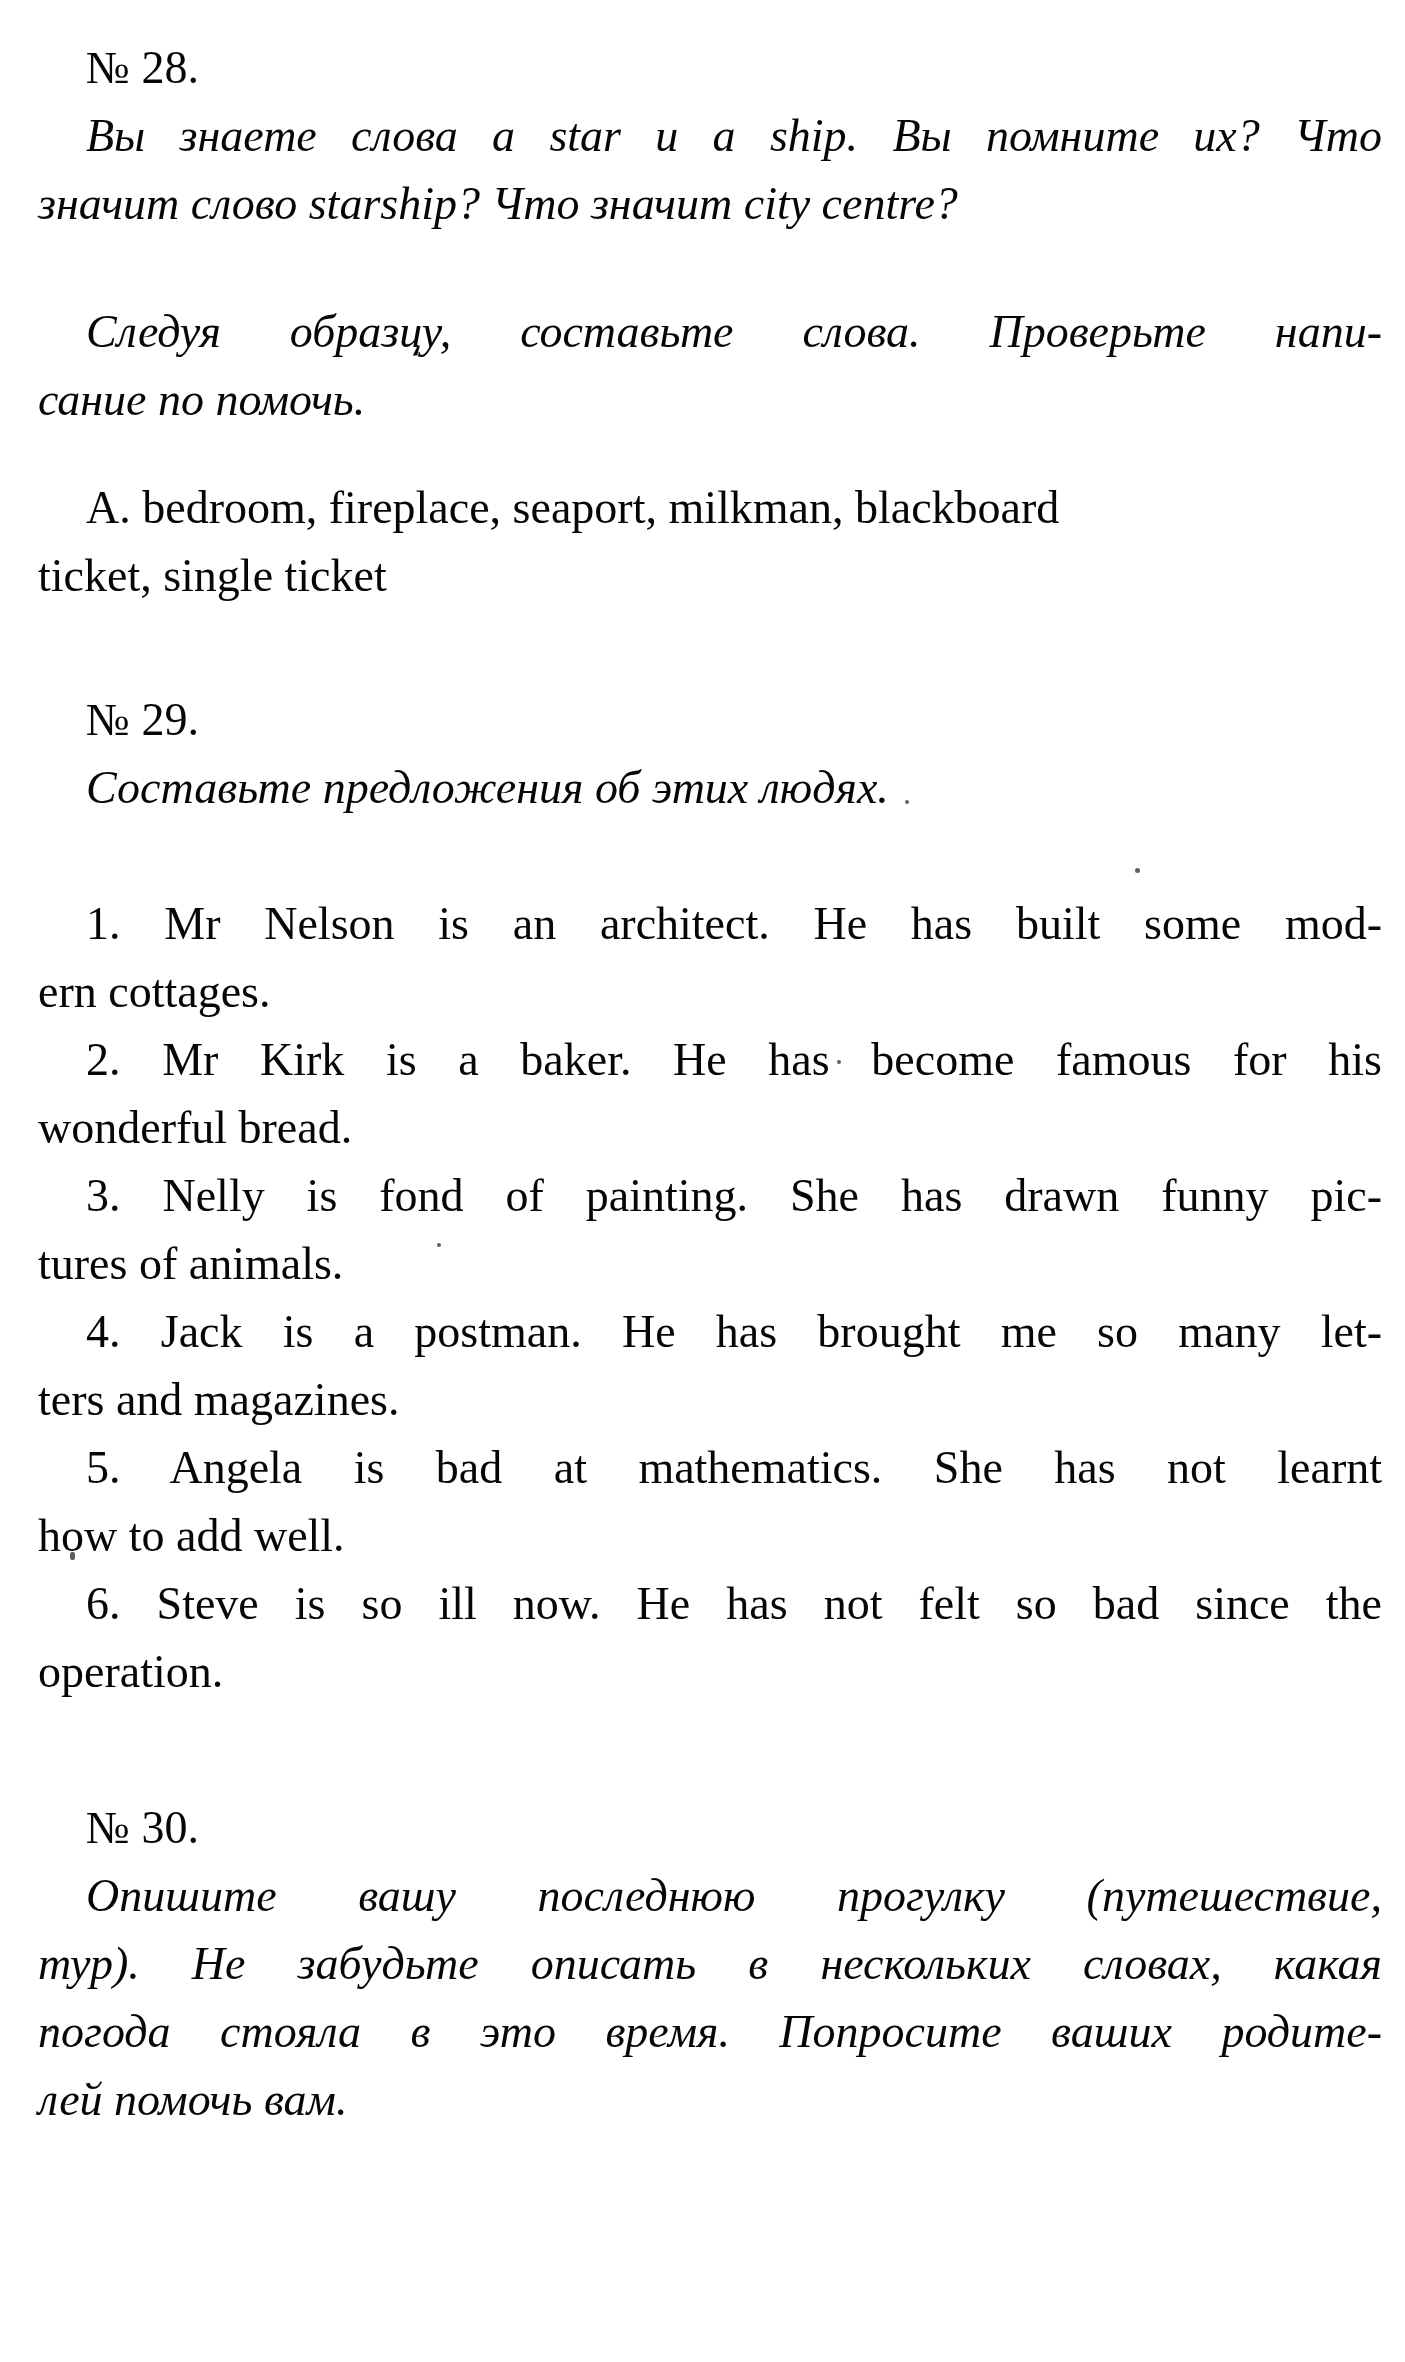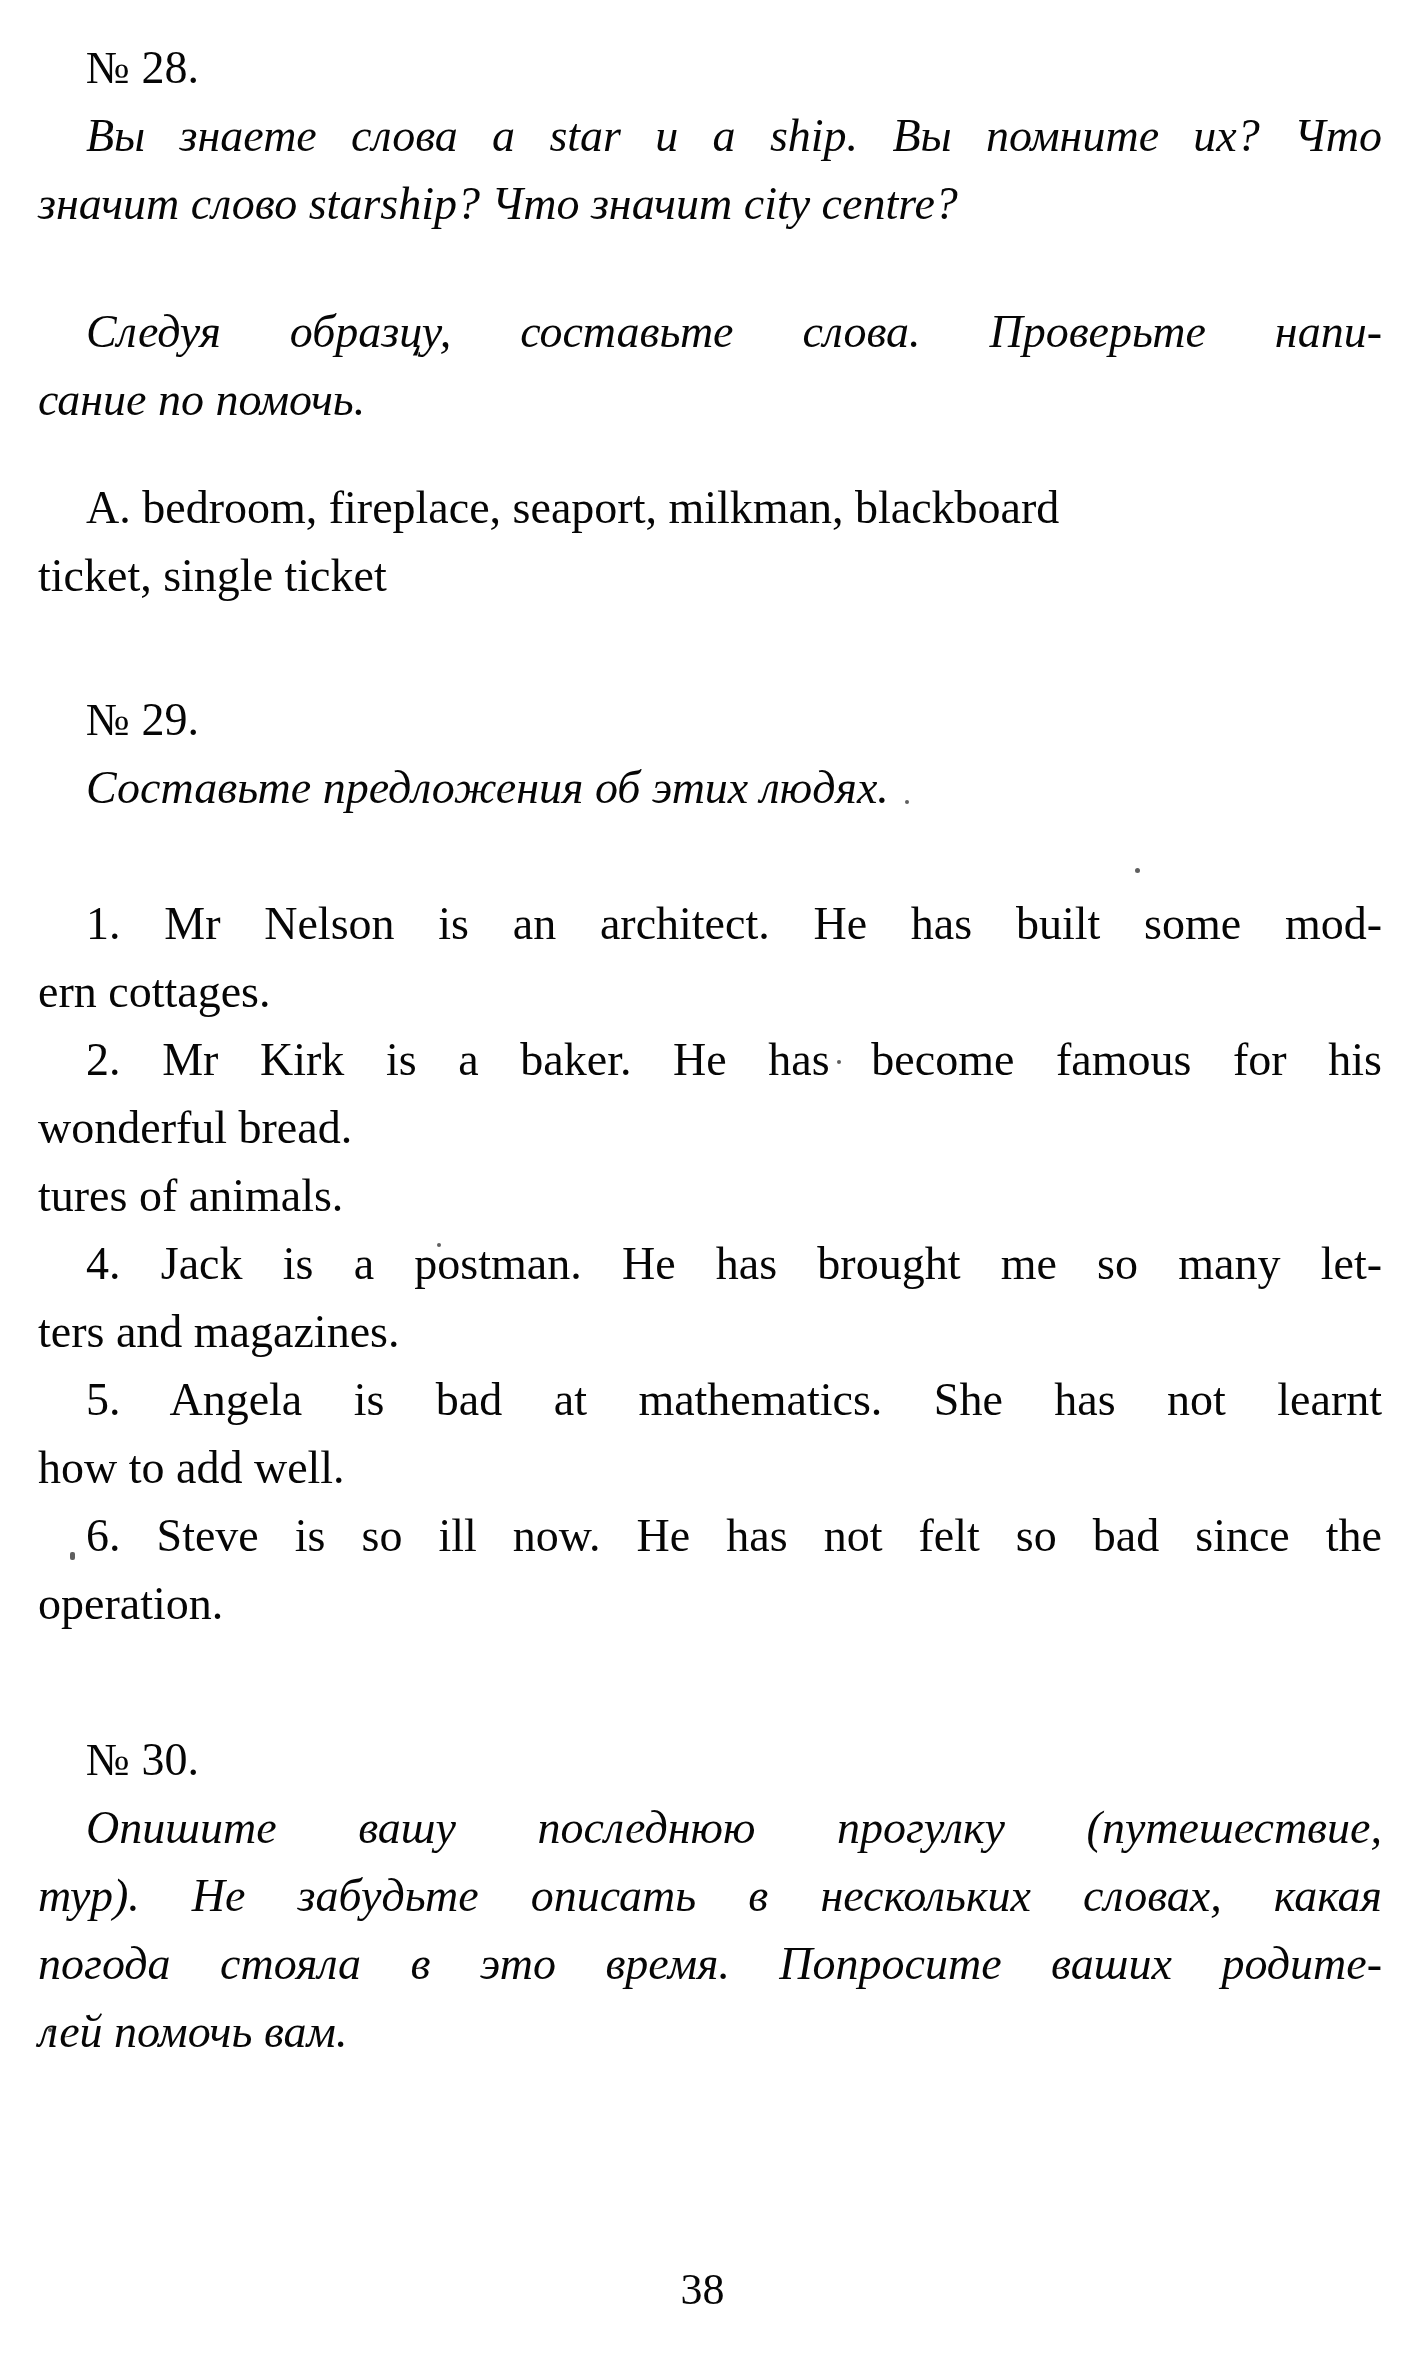--- a/index.html
+++ b/index.html
@@ -74,35 +74,35 @@
   <div class="line ind mt58">A. bedroom, fireplace, seaport, milkman, blackboard</div>
   <div class="line">ticket, single ticket</div>
 
   <div class="line ind mt76">№ 29.</div>
   <div class="line ind it">Составьте предложения об этих людях.</div>
 
   <div class="line ind j mt68">1. Mr Nelson is an architect. He has built some mod-</div>
   <div class="line">ern cottages.</div>
   <div class="line ind j">2. Mr Kirk is a baker. He has become famous for his</div>
   <div class="line">wonderful bread.</div>
+  <div class="line ind j">3. Nelly is fond of painting. She has drawn funny pic-</div>
   <div class="line">tures of animals.</div>
   <div class="line ind j">4. Jack is a postman. He has brought me so many let-</div>
   <div class="line">ters and magazines.</div>
   <div class="line ind j">5. Angela is bad at mathematics. She has not learnt</div>
   <div class="line">how to add well.</div>
   <div class="line ind j">6. Steve is so ill now. He has not felt so bad since the</div>
   <div class="line">operation.</div>
 
   <div class="line ind mt88">№ 30.</div>
   <div class="line ind it j">Опишите вашу последнюю прогулку (путешествие,</div>
   <div class="line it j">тур). Не забудьте описать в нескольких словах, какая</div>
   <div class="line it j">погода стояла в это время. Попросите ваших родите-</div>
   <div class="line it">лей помочь вам.</div>
 
-  <div class="line page-number">38</div>
 
   <span class="dot" style="left:905px;top:800px;width:4px;height:4px"></span>
   <span class="dot" style="left:1135px;top:868px"></span>
   <span class="dot" style="left:837px;top:1060px;width:4px;height:4px"></span>
   <span class="dot" style="left:437px;top:1243px;width:4px;height:4px"></span>
   <span class="dot" style="left:70px;top:1552px;width:5px;height:8px;border-radius:2px"></span>
   <span class="dot" style="left:48px;top:2028px;width:4px;height:4px"></span>
 
 </div>
 

